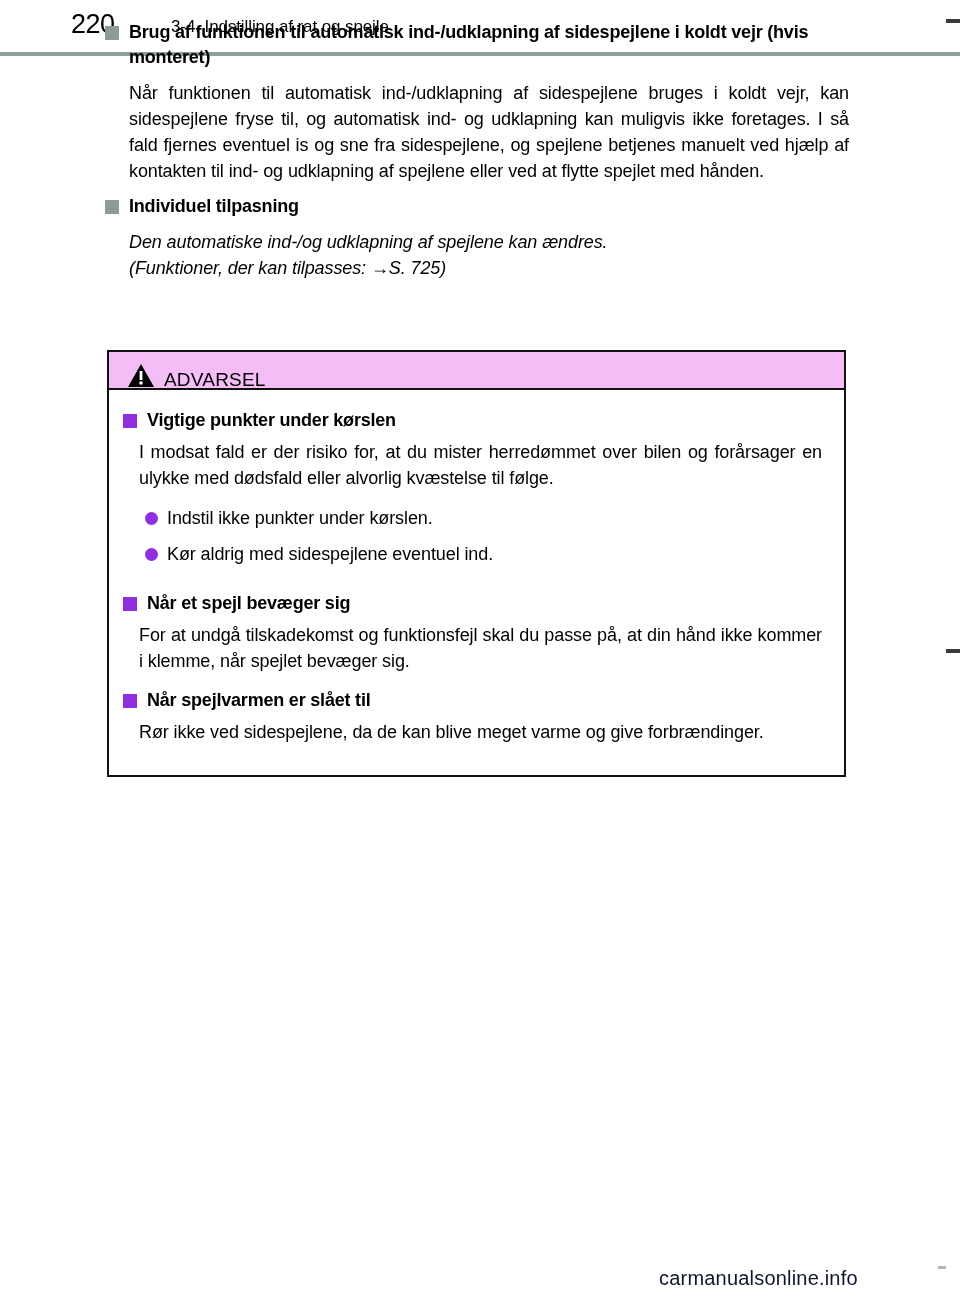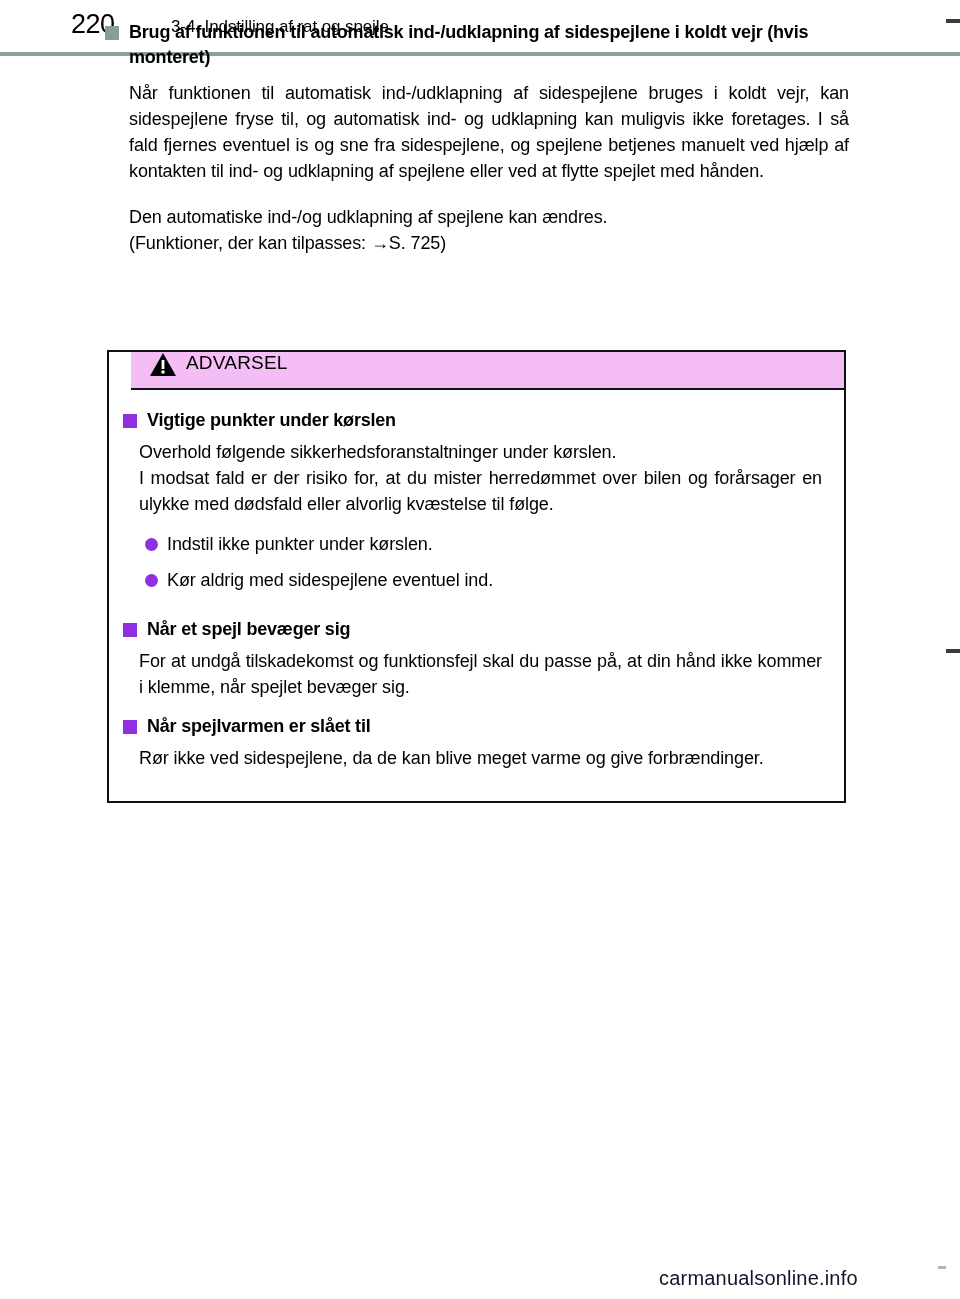--- a/index.html
+++ b/index.html
@@ -83,21 +83,21 @@
     height: 14px;
     background: #8b9c96;
   }
 
   .para {
     font-size: 18px;
     line-height: 26px;
     text-align: justify;
     letter-spacing: -0.1px;
   }
-  .para.nojust { text-align: left; }
+  .para.nojust { text-align: left; font-style: italic; }
 
   .body-area {
     position: absolute;
     left: 105px;
     top: 20px;
     width: 744px;
   }
 
   .indent {
     padding-left: 24px;
@@ -117,23 +117,22 @@
     box-sizing: border-box;
     background: #ffffff;
   }
 
   .warning-header {
     position: relative;
     height: 36px;
     background: #f5bdf5;
     border-bottom: 2px solid #111111;
     display: flex;
-    align-items: flex-start;
+    align-items: flex-end;
     padding-left: 18px;
-    margin-left: 22px;
   }
 
   .warn-triangle {
     width: 28px;
     height: 25px;
     flex: none;
     margin-right: 9px;
   }
 
   .warning-label {
@@ -216,20 +215,24 @@
       <span class="sq"></span>
       <span>Brug af funktionen til automatisk ind-/udklapning af sidespejlene i koldt vejr (hvis monteret)</span>
     </div>
 
     <div class="gap-10"></div>
 
     <div class="para indent">Når funktionen til automatisk ind-/udklapning af sidespejlene bruges i koldt vejr, kan sidespejlene fryse til, og automatisk ind- og udklapning kan muligvis ikke foretages. I så fald fjernes eventuel is og sne fra sidespejlene, og spejlene betjenes manuelt ved hjælp af kontakten til ind- og udklapning af spejlene eller ved at flytte spejlet med hånden.</div>
 
     <div class="gap-10"></div>
 
+    <div class="sq-head">
+      <span class="sq"></span>
+      <span>Individuel tilpasning</span>
+    </div>
 
     <div class="gap-10"></div>
 
     <div class="para nojust indent">Den automatiske ind-/og udklapning af spejlene kan ændres.</div>
     <div class="para nojust indent">(Funktioner, der kan tilpasses: →S. 725)</div>
   </div>
 
   <div class="warning-box">
 
     <div class="warning-header">
@@ -243,21 +246,20 @@
 
     <div class="warning-body">
 
       <div class="sq-head purple">
         <span class="sq"></span>
         <span>Vigtige punkter under kørslen</span>
       </div>
 
       <div class="gap-6"></div>
 
-      <div class="para nojust wbody-indent">Overhold følgende sikkerhedsforanstaltninger under kørslen.</div>
       <div class="para wbody-indent">I modsat fald er der risiko for, at du mister herredømmet over bilen og forårsager en ulykke med dødsfald eller alvorlig kvæstelse til følge.</div>
 
       <div class="gap-14"></div>
 
       <div class="dot-item">
         <span class="dot"></span>
         <span>Indstil ikke punkter under kørslen.</span>
       </div>
 
       <div class="gap-10"></div>

